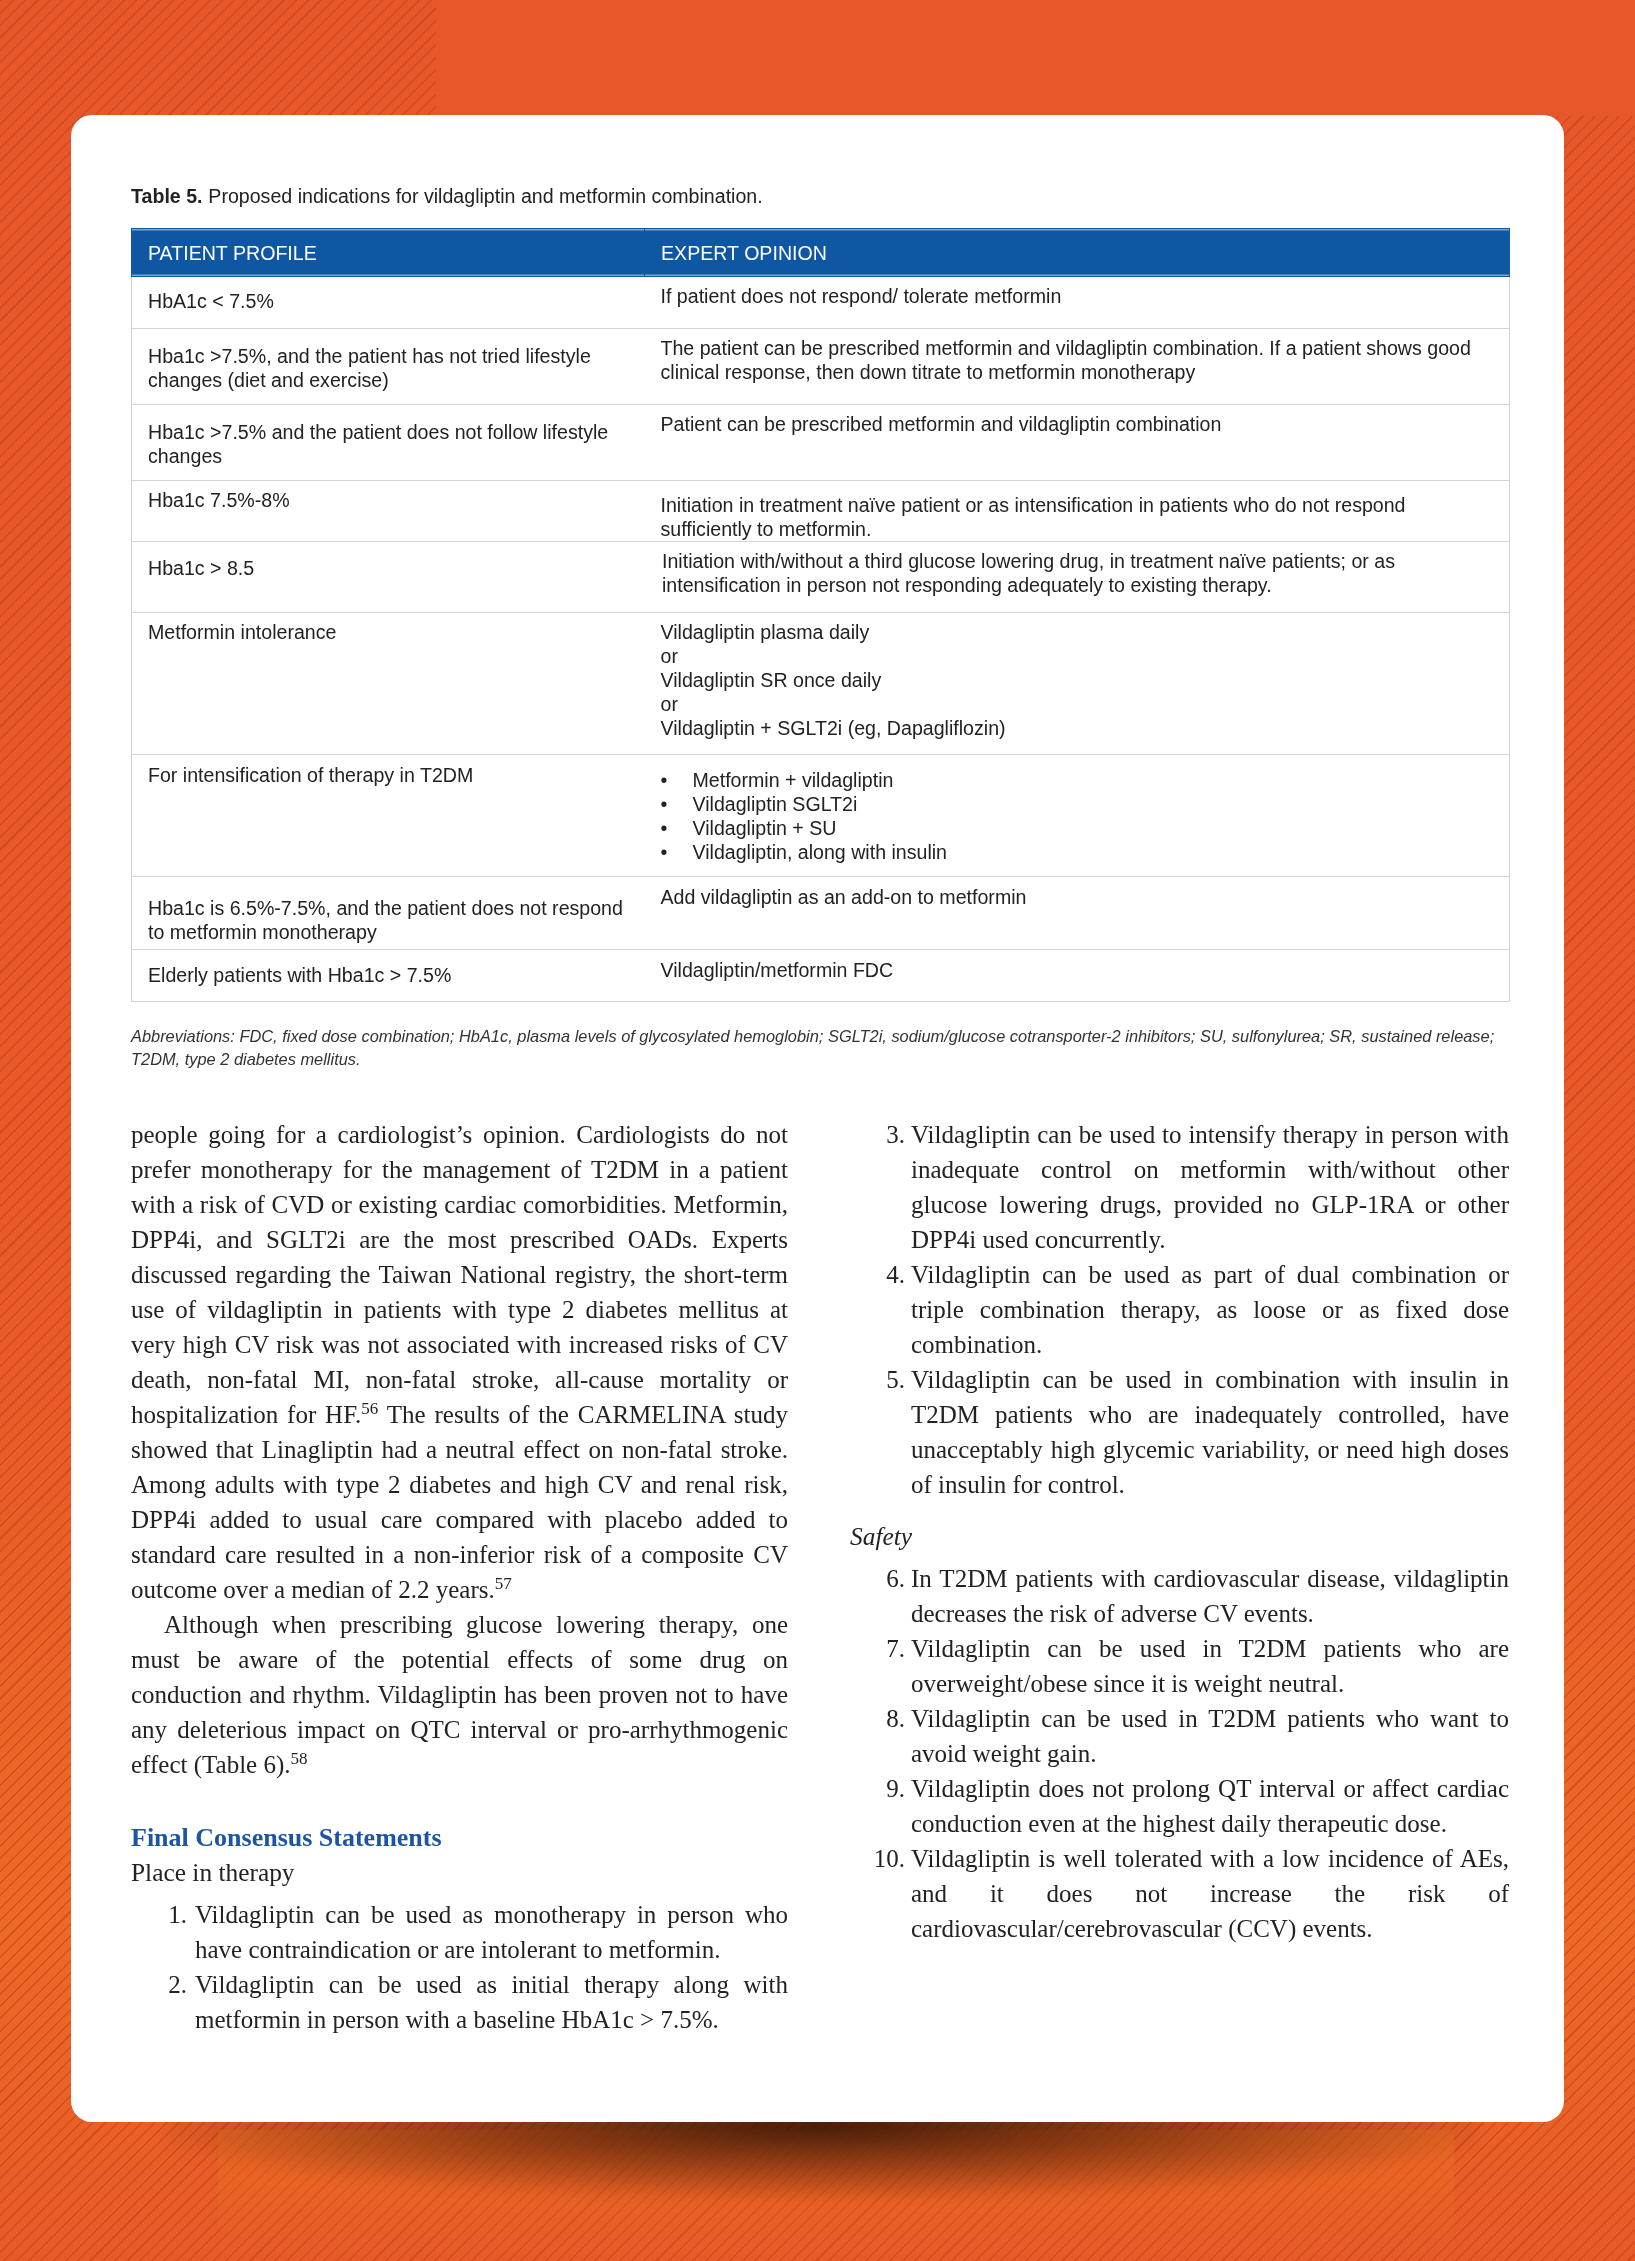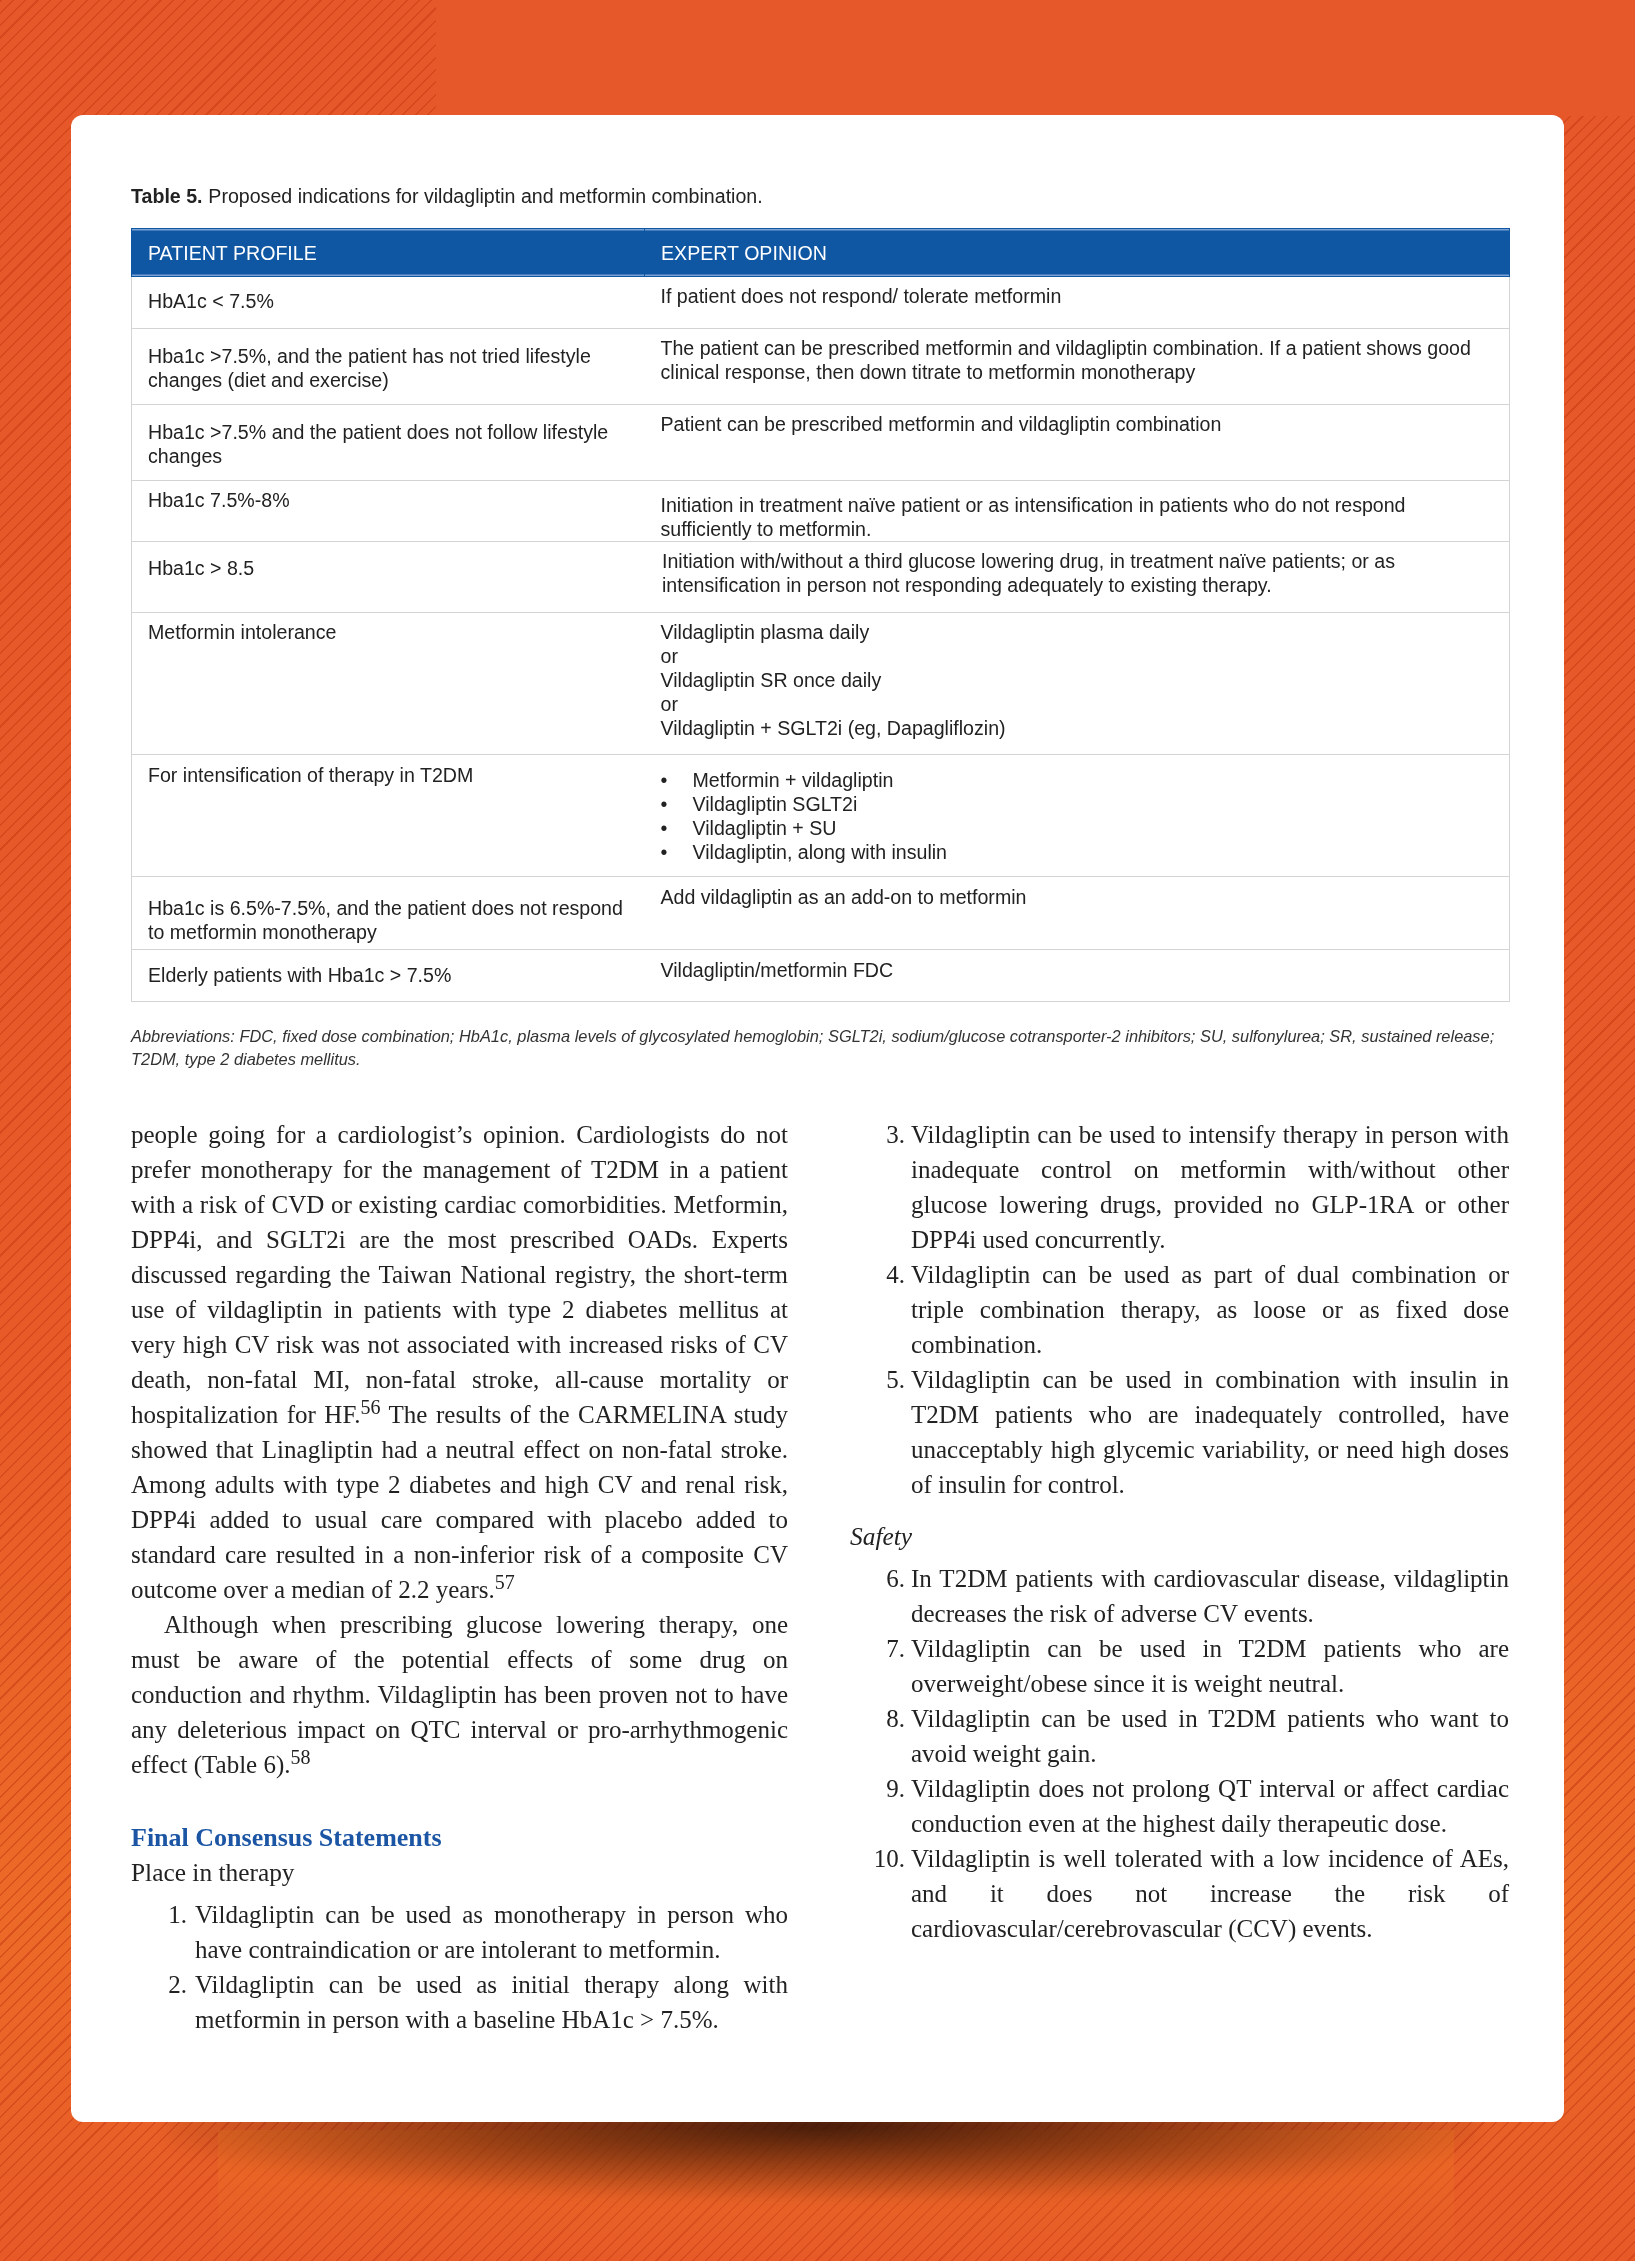--- a/index.html
+++ b/index.html
@@ -17,21 +17,21 @@
     position:absolute; left:218px; top:2130px; width:1236px; height:131px;
     background: linear-gradient(180deg, rgba(235,110,35,0.6), rgba(235,110,35,0));
   }
   .shadow {
     position:absolute; left:167px; top:2112px; width:1309px; height:87px;
     background: radial-gradient(ellipse at 50% 15%, rgba(40,15,5,0.85) 0%, rgba(70,25,5,0.55) 35%, rgba(120,40,10,0) 75%);
     filter: blur(5.8px);
   }
   .card {
     position:absolute; left:71px; top:115px; width:1493px; height:2007px;
-    background:#fff; border-radius:12px;
+    background:#fff; border-radius:21px;
   }
   .caption {
     position:absolute; left:60px; top:70px;
     font-family:"Liberation Sans", sans-serif; font-size:19.6px; color:#222;
   }
   .caption b { font-weight:bold; margin-right:5.8px; }
   table.t5 {
     position:absolute; left:60px; top:113px; width:1379px;
     border-collapse:collapse; font-family:"Liberation Sans", sans-serif;
     font-size:19.6px; color:#222; line-height:24px;
@@ -57,21 +57,21 @@
   }
   .col {
     position:absolute; top:1002px;
     font-family:"Liberation Serif", serif; font-size:25px; line-height:35px; color:#222;
     text-align:justify;
   }
   .col.left { left:60px; width:657px; }
   .col.right { left:779px; width:659px; }
   .col p { margin:0; }
   .col p.indent { text-indent:33px; }
-  sup { font-size:20px; line-height:0; vertical-align:9.5px; }
+  sup { font-size:17px; line-height:0; vertical-align:9.5px; }
   .h-final {
     color:#1b55a4; font-weight:bold; font-size:26px; margin-top:38px; line-height:35px;
   }
   .h-sub { font-size:25.4px; line-height:35px; text-align:left; }
   ol.stm { margin:7.3px 0 0 0; padding:0; list-style:none; }
   ol.stm li { position:relative; padding-left:64px; }
   ol.stm li .num { position:absolute; left:0; width:56px; text-align:right; }
   .right ol.stm li { padding-left:61px; }
   .right ol.stm li .num { width:55px; }
   .h-safety { font-style:italic; font-size:25.4px; line-height:35px; margin-top:17px; text-align:left; }

